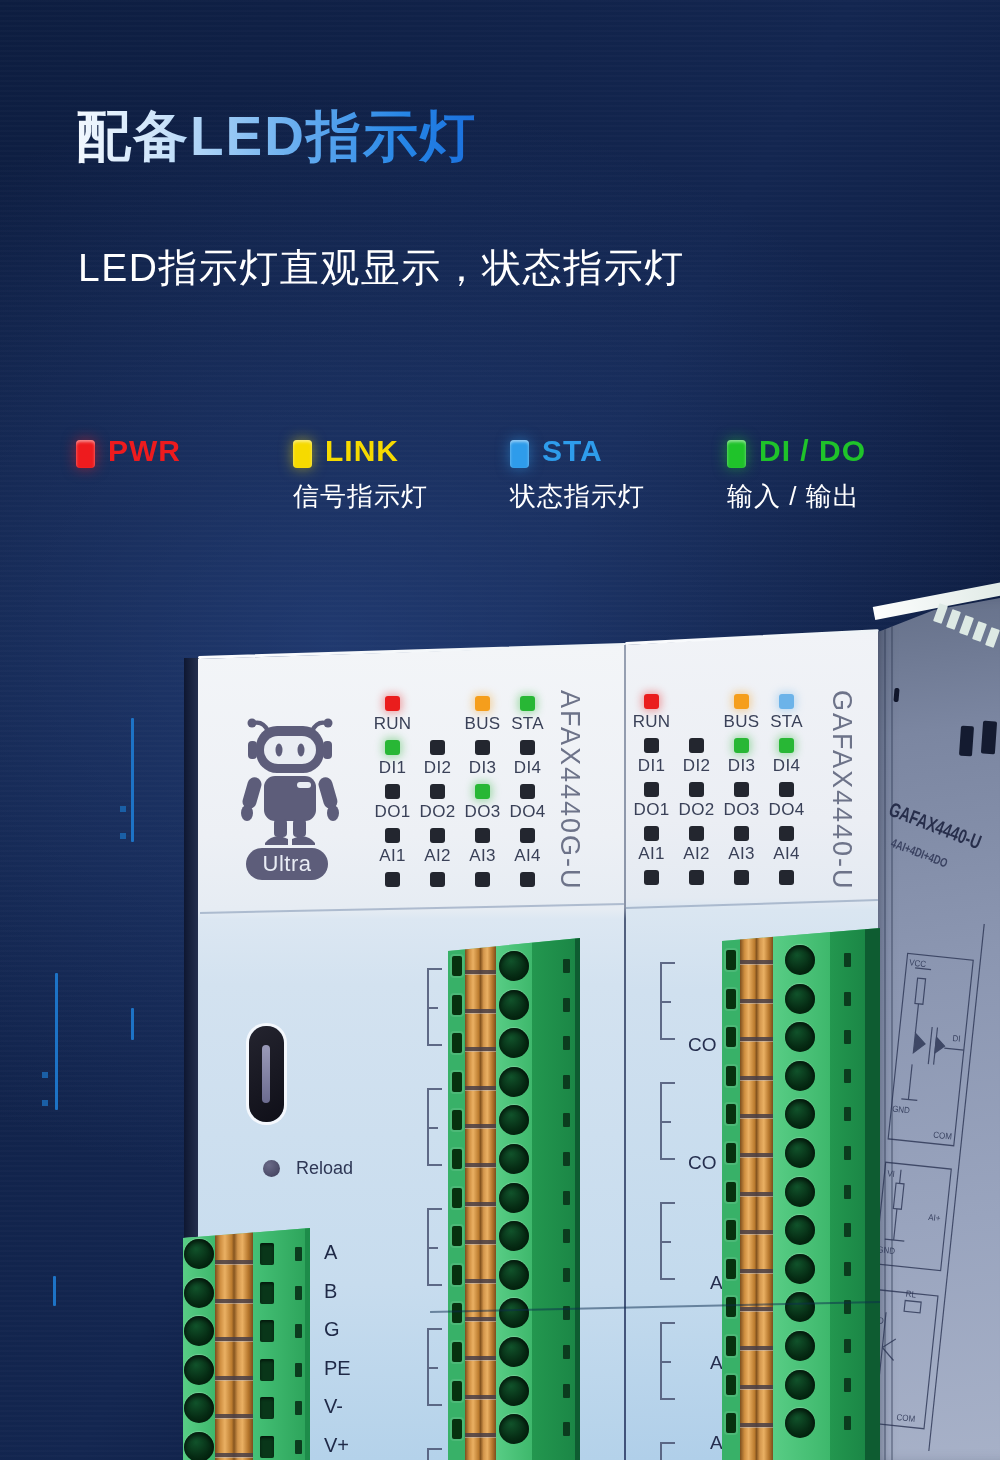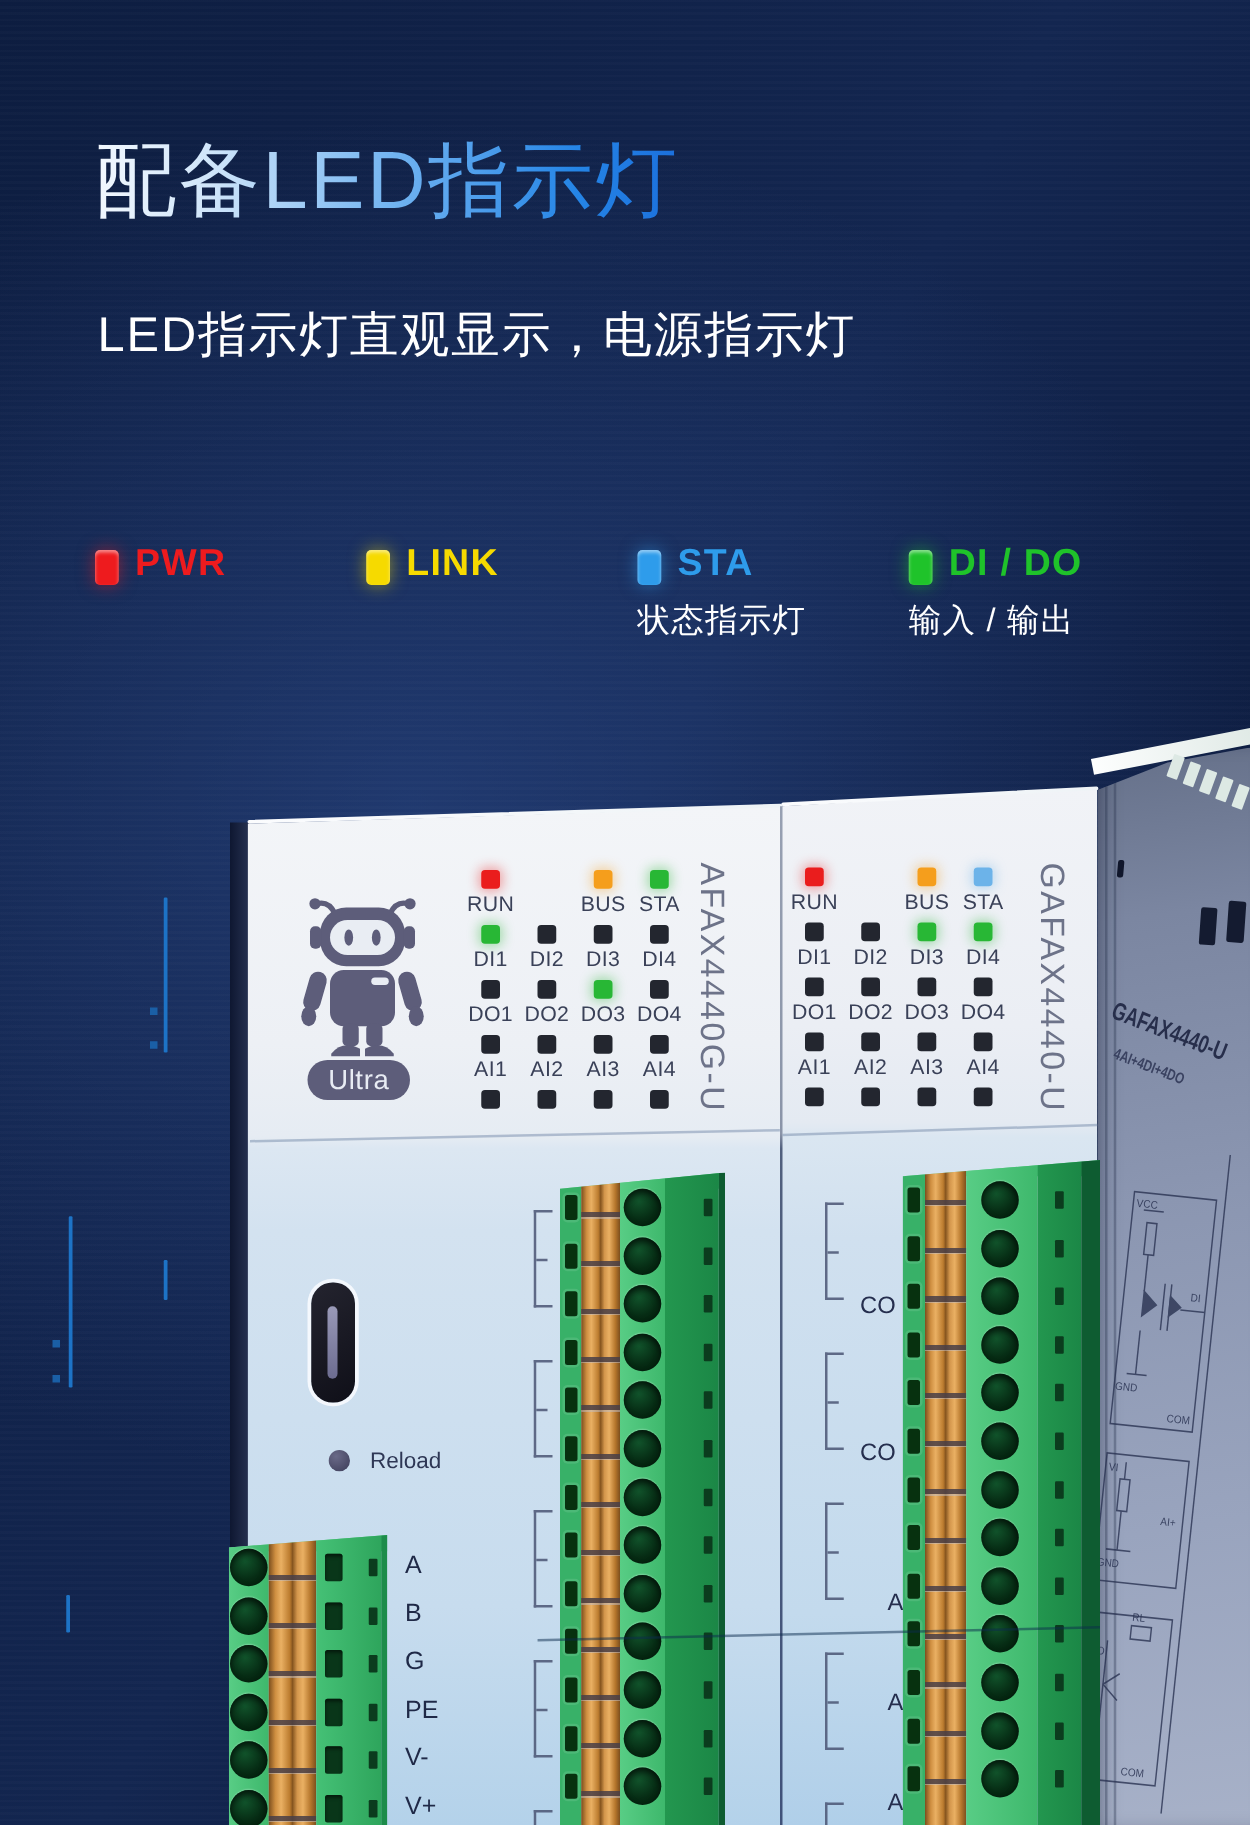--- a/index.html
+++ b/index.html
@@ -5,21 +5,21 @@
   *{margin:0;padding:0;box-sizing:border-box}
   html,body{width:1000px;height:1460px;background:#0c1b3d;overflow:hidden;
     font-family:"Liberation Sans","DejaVu Sans",sans-serif}
   .stage{position:relative;width:1000px;height:1460px;overflow:hidden;
     background:
       radial-gradient(950px 760px at 33% 44%, rgba(52,86,158,.42), rgba(0,0,0,0) 72%),
       linear-gradient(118deg,#0d1d40 0%, #132650 48%, #0a1736 100%);}
   .stage::before{content:'';position:absolute;inset:0;pointer-events:none;
     background:repeating-linear-gradient(180deg, rgba(255,255,255,.015) 0 2px, rgba(0,0,0,0) 2px 5px);}
   
-  .title{position:absolute;left:76px;top:100px;font-size:65px;font-weight:normal;letter-spacing:2px;
+  .title{position:absolute;left:76px;top:100px;font-size:55px;font-weight:bold;letter-spacing:2px;
     background:linear-gradient(92deg,#f3f8fe 0%,#cfe5fa 20%,#6fb2f0 52%,#2585e6 82%,#1b6fdc 100%);
     -webkit-background-clip:text;background-clip:text;color:transparent;-webkit-text-fill-color:transparent;white-space:nowrap}
   .subtitle{position:absolute;left:78px;top:241px;font-size:39px;color:#fff;font-weight:500;letter-spacing:1.5px;white-space:nowrap}
   
   .legend{position:absolute;left:76px;top:436px;display:flex}
   .legend-item{width:217px}
   .legend-head{display:flex;align-items:flex-end;gap:13px;height:32px}
   .legend-sq{width:19px;height:28px;border-radius:4px;flex:0 0 auto}
   .legend-label{font-size:30px;font-weight:bold;letter-spacing:1px;white-space:nowrap}
   .legend-desc{margin-top:11px;font-size:26px;color:#fff;letter-spacing:1px;white-space:nowrap}
@@ -101,34 +101,35 @@
   .mini{position:absolute;width:7px;height:14px;background:#0b3c1e;border-radius:1px}
   .sslot{position:absolute;width:10px;height:20px;background:#07310f;border-radius:2px;box-shadow:0 0 0 2px rgba(255,255,255,.10)}
   .ttop{position:absolute;left:0;right:0;top:0;height:13px;background:linear-gradient(90deg,#7ed8a4,#4cc47c)}
 </style>
 </head>
 <body>
 
 <div class="stage">
 
   <h1 class="title">配备LED指示灯</h1>
-  <div class="subtitle">LED指示灯直观显示，电源指示灯</div>
+  <div class="subtitle">LED指示灯直观显示，状态指示灯</div>
 
   <div class="legend">
     <div class="legend-item">
       <div class="legend-head">
           <span class="legend-sq" style="background: rgb(238, 27, 30); box-shadow: rgba(238, 27, 30, 0.533) 0px 0px 14px, rgba(255, 255, 255, 0.5) 0px 2px 3px inset;"></span>
         <span class="legend-label" style="color: rgb(238, 27, 30);">PWR</span>
         </div>
     </div>
     <div class="legend-item">
       <div class="legend-head">
           <span class="legend-sq" style="background: rgb(246, 218, 0); box-shadow: rgba(246, 218, 0, 0.533) 0px 0px 14px, rgba(255, 255, 255, 0.5) 0px 2px 3px inset;"></span>
         <span class="legend-label" style="color: rgb(246, 218, 0);">LINK</span>
         </div>
+      <div class="legend-desc">信号指示灯</div>
     </div>
     <div class="legend-item">
       <div class="legend-head">
           <span class="legend-sq" style="background: rgb(46, 156, 235); box-shadow: rgba(46, 156, 235, 0.533) 0px 0px 14px, rgba(255, 255, 255, 0.5) 0px 2px 3px inset;"></span>
         <span class="legend-label" style="color: rgb(46, 156, 235);">STA</span>
         </div>
       <div class="legend-desc">状态指示灯</div>
     </div>
     <div class="legend-item">
       <div class="legend-head">

